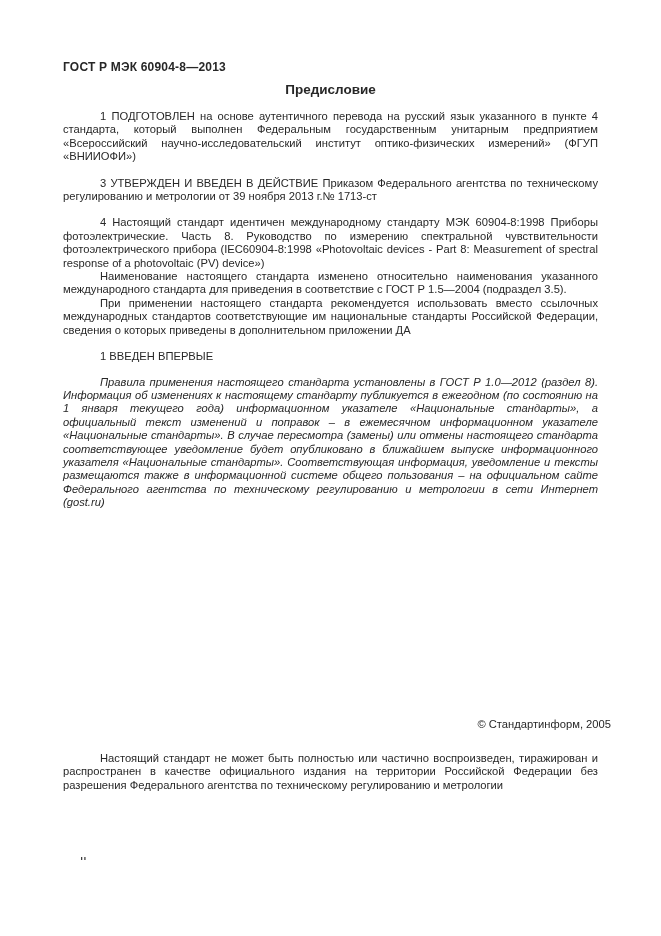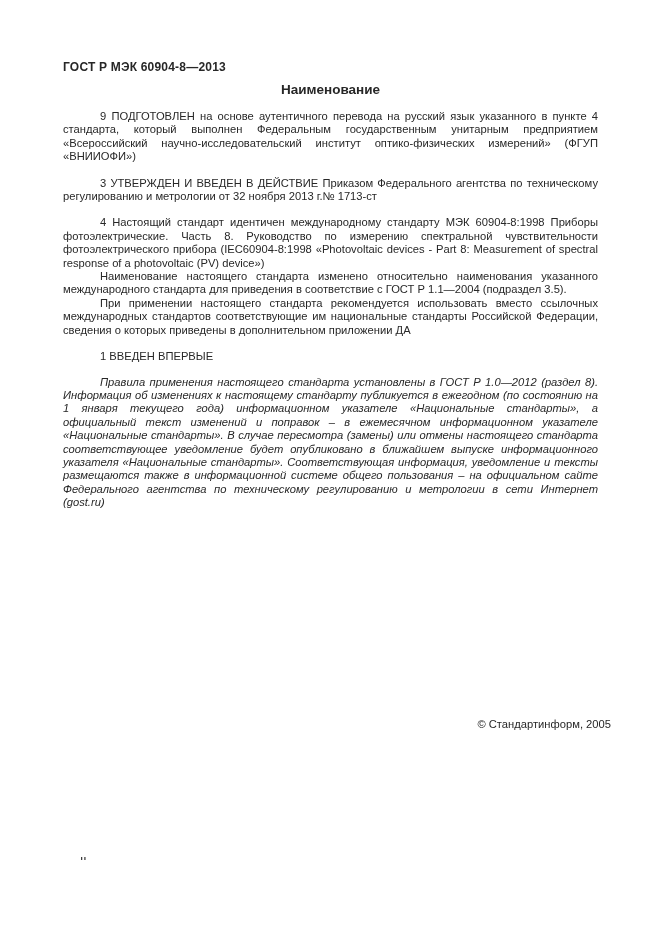--- a/index.html
+++ b/index.html
@@ -67,36 +67,37 @@
   }
 </style>
 </head>
 <body>
 
 <div class="page">
   <div class="content">
 
     <div class="doc-header">ГОСТ Р МЭК 60904-8—2013</div>
 
-    <div class="doc-title">Наименование</div>
+    <div class="doc-title">Предисловие</div>
 
-    <p class="para gap-sm">9 ПОДГОТОВЛЕН на основе аутентичного перевода на русский язык указанного в пункте 4 стандарта, который выполнен Федеральным государственным унитарным предприятием «Всероссийский научно-исследовательский институт оптико-физических измерений» (ФГУП «ВНИИОФИ»)</p>
+    <p class="para gap-sm">1 ПОДГОТОВЛЕН на основе аутентичного перевода на русский язык указанного в пункте 4 стандарта, который выполнен Федеральным государственным унитарным предприятием «Всероссийский научно-исследовательский институт оптико-физических измерений» (ФГУП «ВНИИОФИ»)</p>
 
 
-    <p class="para gap">3 УТВЕРЖДЕН И ВВЕДЕН В ДЕЙСТВИЕ Приказом Федерального агентства по техническому регулированию и метрологии от 32 ноября 2013 г.№ 1713-ст</p>
+    <p class="para gap">3 УТВЕРЖДЕН И ВВЕДЕН В ДЕЙСТВИЕ Приказом Федерального агентства по техническому регулированию и метрологии от 39 ноября 2013 г.№ 1713-ст</p>
 
     <p class="para gap">4 Настоящий стандарт идентичен международному стандарту МЭК 60904-8:1998 Приборы фотоэлектрические. Часть 8. Руководство по измерению спектральной чувствительности фотоэлектрического прибора (IEC60904-8:1998 «Photovoltaic devices - Part 8: Measurement of spectral response of a photovoltaic (PV) device»)</p>
 
-    <p class="para">Наименование настоящего стандарта изменено относительно наименования указанного международного стандарта для приведения в соответствие с ГОСТ Р 1.1—2004 (подраздел 3.5).</p>
+    <p class="para">Наименование настоящего стандарта изменено относительно наименования указанного международного стандарта для приведения в соответствие с ГОСТ Р 1.5—2004 (подраздел 3.5).</p>
 
     <p class="para">При применении настоящего стандарта рекомендуется использовать вместо ссылочных международных стандартов соответствующие им национальные стандарты Российской Федерации, сведения о которых приведены в дополнительном приложении ДА</p>
 
     <p class="para gap">1 ВВЕДЕН ВПЕРВЫЕ</p>
 
     <p class="para note-block gap-sm">Правила применения настоящего стандарта установлены в ГОСТ Р 1.0—2012 (раздел 8). Информация об изменениях к настоящему стандарту публикуется в ежегодном (по состоянию на 1 января текущего года) информационном указателе «Национальные стандарты», а официальный текст изменений и поправок – в ежемесячном информационном указателе «Национальные стандарты». В случае пересмотра (замены) или отмены настоящего стандарта соответствующее уведомление будет опубликовано в ближайшем выпуске информационного указателя «Национальные стандарты». Соответствующая информация, уведомление и тексты размещаются также в информационной системе общего пользования – на официальном сайте Федерального агентства по техническому регулированию и метрологии в сети Интернет (gost.ru)</p>
 
     <p class="para copyright-line">© Стандартинформ, 2005</p>
 
+    <p class="para restriction">Настоящий стандарт не может быть полностью или частично воспроизведен, тиражирован и распространен в качестве официального издания на территории Российской Федерации без разрешения Федерального агентства по техническому регулированию и метрологии</p>
 
   </div>
 
   <div class="page-number">II</div>
 </div>
 
 </body></html>

